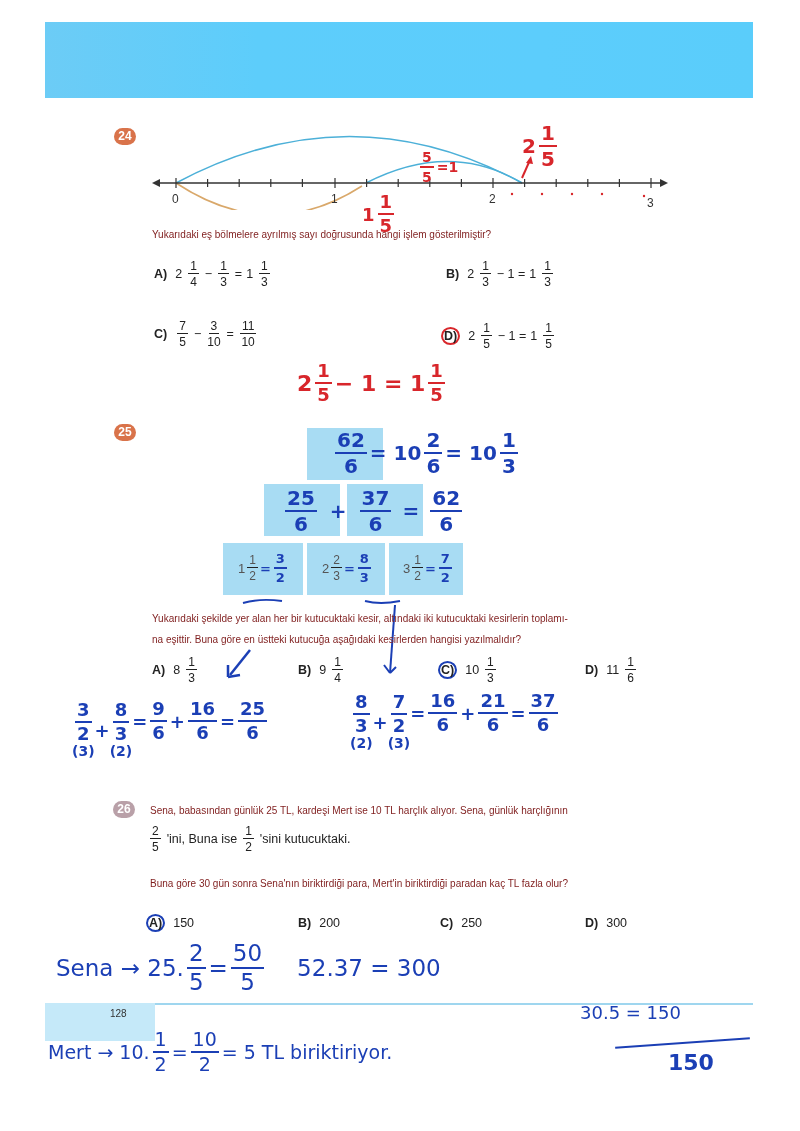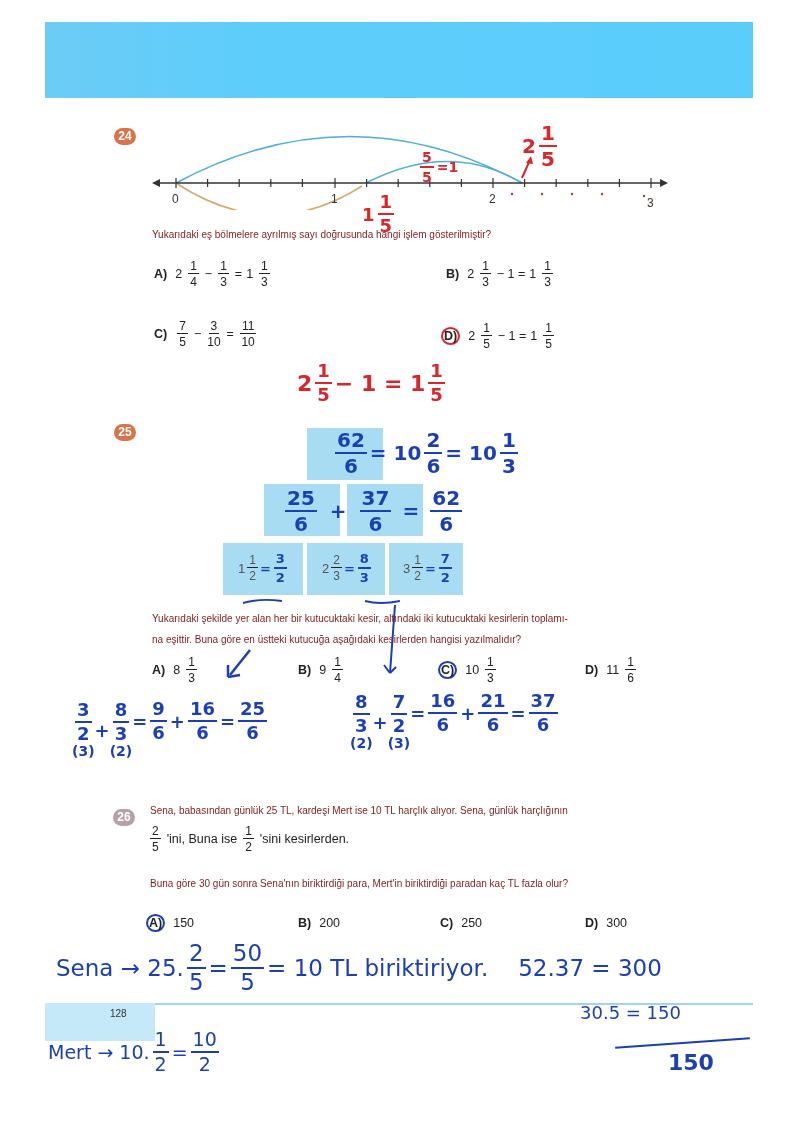--- a/index.html
+++ b/index.html
@@ -375,33 +375,33 @@
       <span class="n">21</span>
       <span class="d">6</span>
     </span>
   <span style="margin-bottom:18px;">=</span>
   <span class="hfrac" style="margin-bottom:18px;">
       <span class="n">37</span>
       <span class="d">6</span>
     </span>
 </div>
 
-<div class="abs badge" style="left:113px;top:801px;background:#b9a0a8;margin-top:8px;">26</div>
+<div class="abs badge" style="left:113px;top:801px;background:#b9a0a8;">26</div>
 <div class="abs qtext" style="left:150px;top:805px;">Sena, babasından günlük 25 TL, kardeşi Mert ise 10 TL harçlık alıyor. Sena, günlük harçlığının</div>
 <div class="abs opt" style="left:148px;top:825px;">
   <span class="frac">
       <span class="n">2</span>
       <span class="d">5</span>
     </span>
   <span>'ini, Buna ise</span>
   <span class="frac">
       <span class="n">1</span>
       <span class="d">2</span>
     </span>
-  <span>'sini kesirlerden.</span>
+  <span>'sini kutucuktaki.</span>
 </div>
 <div class="abs qtext" style="left:150px;top:878px;text-align:right;">Buna göre 30 gün sonra Sena'nın biriktirdiği para, Mert'in biriktirdiği paradan kaç TL fazla olur?</div>
 
 <div class="abs opt" style="left:146px;top:914px;">
   <span class="lbl circle-blue">A)</span>
   <span>150</span>
 </div>
 <div class="abs opt" style="left:298px;top:916px;">
   <span class="lbl">B)</span>
   <span>200</span>
@@ -419,35 +419,35 @@
   <span>Sena → 25.</span>
   <span class="hfrac">
       <span class="n">2</span>
       <span class="d">5</span>
     </span>
   <span>=</span>
   <span class="hfrac">
       <span class="n">50</span>
       <span class="d">5</span>
     </span>
-  <span>= 10 TL biriktiriyor.</span>
   <span style="margin-left:30px;">52.37 = 300</span>
 </div>
 
 <div class="abs footer-box"></div>
 <div class="abs footer-line"></div>
 <div class="abs footer-num">128</div>
 
 <div class="abs hw-blue hw-line" style="left:48px;top:1030px;font-size:19px;font-weight:normal;">
   <span>Mert → 10.</span>
   <span class="hfrac">
       <span class="n">1</span>
       <span class="d">2</span>
     </span>
   <span>=</span>
   <span class="hfrac">
       <span class="n">10</span>
       <span class="d">2</span>
     </span>
+  <span>= 5 TL biriktiriyor.</span>
 </div>
 <div class="abs hw-blue" style="left:580px;top:1002px;font-size:18px;font-weight:normal;white-space:nowrap;">30.5 = 150</div>
 <div class="abs" style="left:615px;top:1042px;width:135px;height:2px;background:#1b3fb5;transform:rotate(-4deg);"></div>
 <div class="abs hw-blue" style="left:668px;top:1050px;font-size:22px;">150</div>
 
 </body></html>

